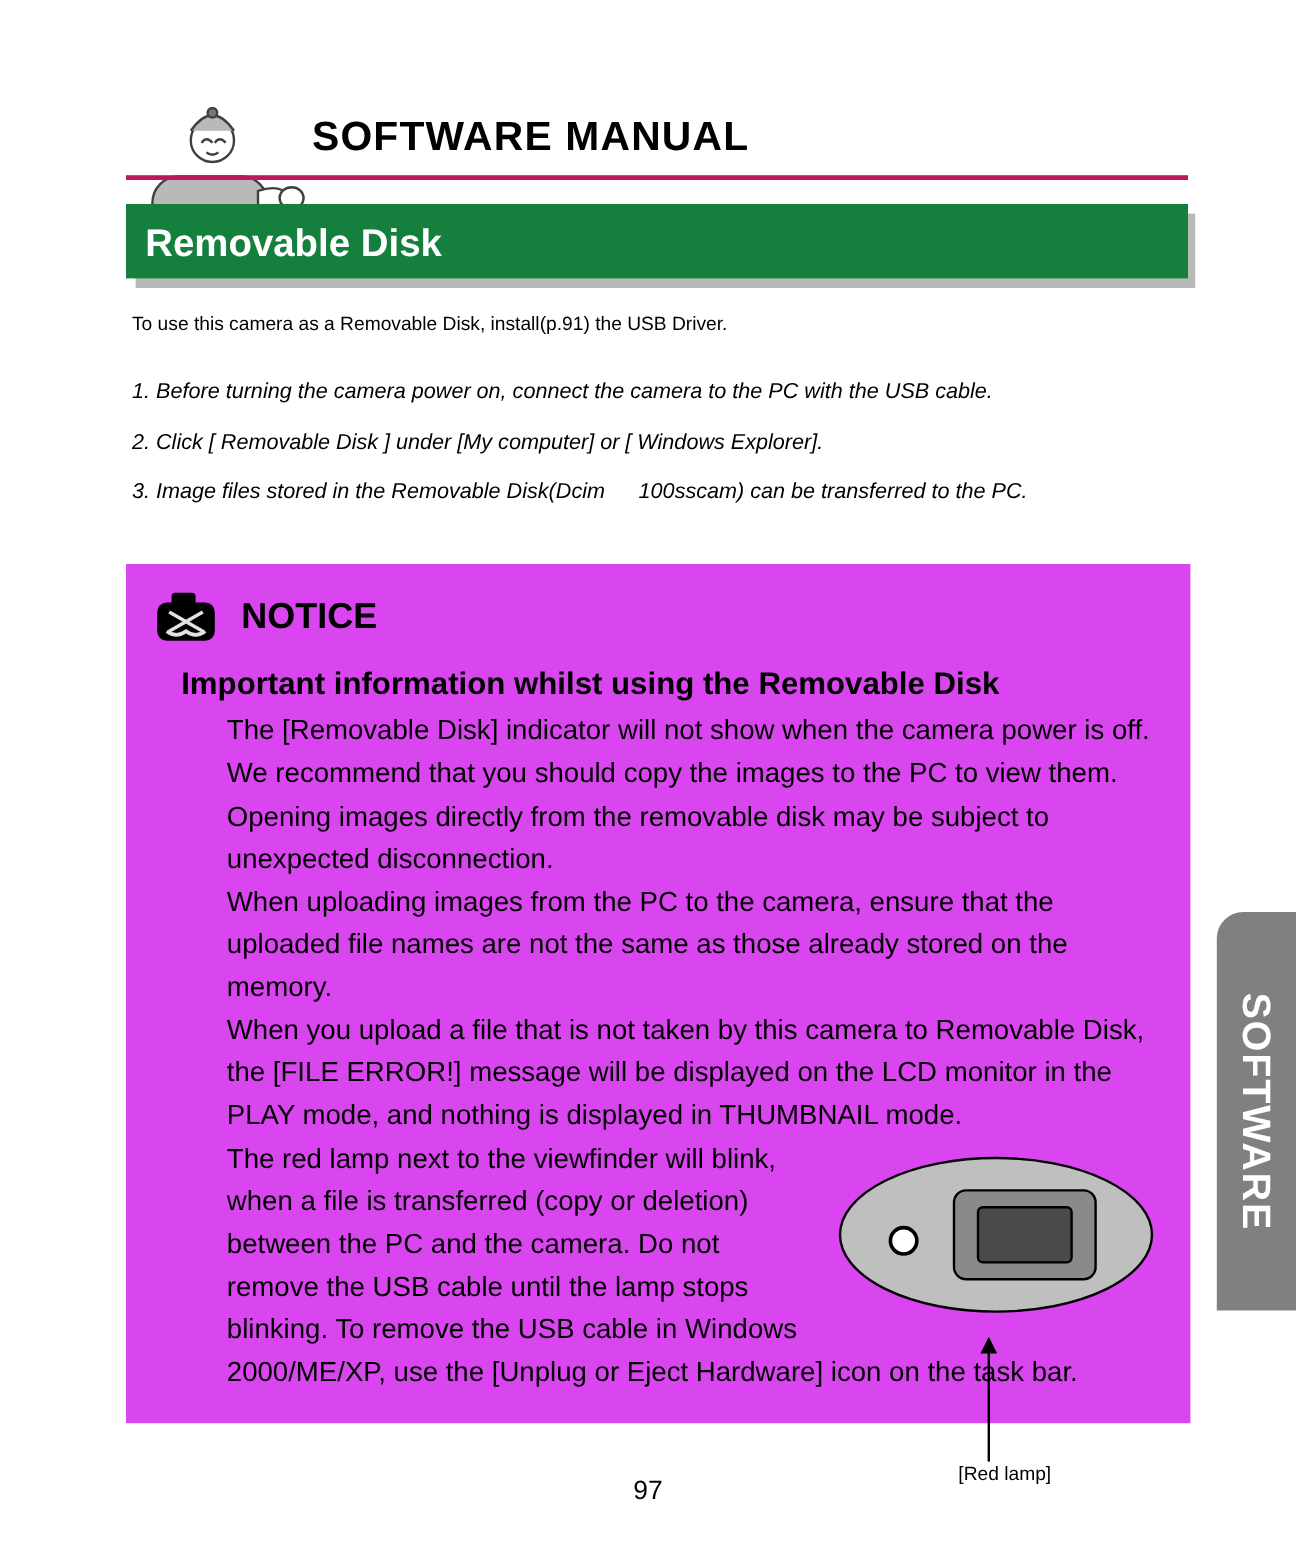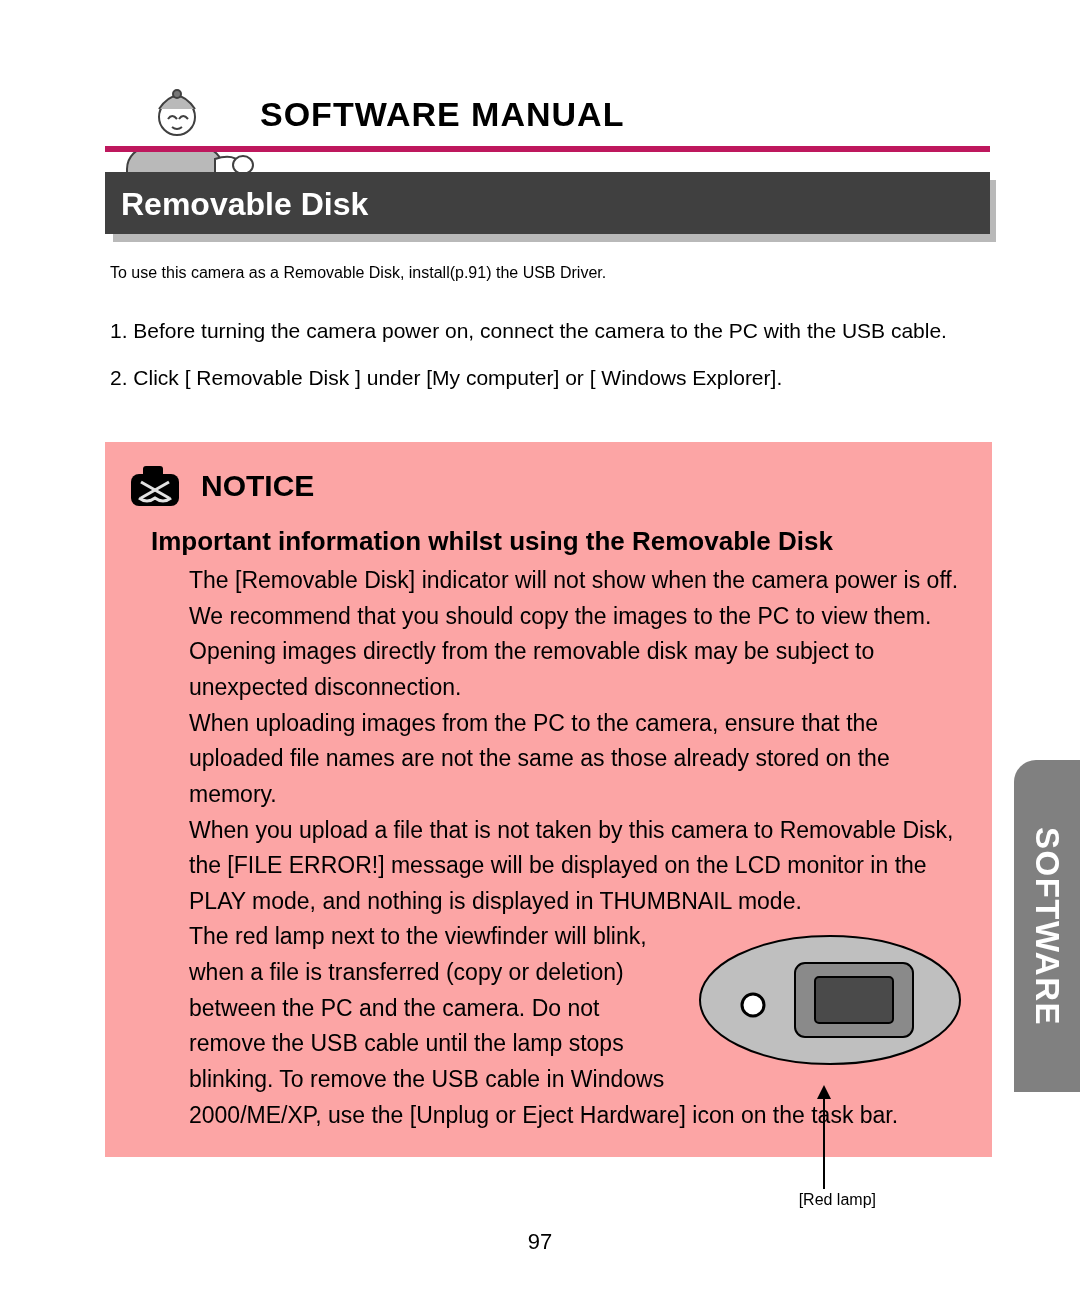--- a/index.html
+++ b/index.html
@@ -31,21 +31,21 @@
     left: 10px;
     width: 145px;
     height: 150px;
   }
   .mascot svg { width: 100%; height: 100%; }
 
   .title-line {
     position: relative;
     margin-top: 65px;
     padding-left: 155px;
-    border-bottom: 6px solid #be185d;
+    border-bottom: 4px solid #be185d;
     padding-bottom: 12px;
   }
   .title {
     font-size: 34px;
     font-weight: 700;
     letter-spacing: 1px;
     color: #000;
   }
 
   
@@ -57,47 +57,48 @@
     position: absolute;
     left: 8px;
     right: -6px;
     top: 8px;
     height: 62px;
     background: #b9b9b9;
   }
   .section-bar {
     position: relative;
     height: 62px;
-    background: #404040;
+    background: #15803d;
     color: #fff;
     font-size: 32px;
     font-weight: 700;
     padding: 14px 16px 0 16px;
   }
 
   
   .body {
     margin: 28px 90px 0 110px;
   }
   .intro {
     font-size: 16px;
     line-height: 1.4;
     margin-bottom: 28px;
   }
   .steps {
-    font-size: 21px;
+    font-size: 18px;
     line-height: 1.85;
+    font-style: italic;
   }
   .step { margin-bottom: 8px; }
   .gap { display: inline-block; width: 28px; }
 
   
   .notice-box {
     margin: 44px 88px 0 105px;
-    background: #fca5a5;
+    background: #d946ef;
     padding: 22px 24px 24px 24px;
   }
   .notice-head {
     display: flex;
     align-items: center;
     gap: 20px;
     margin-bottom: 18px;
   }
   .notice-icon svg { width: 52px; height: 44px; display:block; }
   .notice-title {
@@ -219,20 +220,23 @@
     <div class="section-bar">
       <span>Removable Disk</span>
     </div>
   </div>
 
   <div class="body">
     <div class="intro">To use this camera as a Removable Disk, install(p.91) the USB Driver.</div>
     <div class="steps">
       <div class="step">1. Before turning the camera power on, connect the camera to the PC with the USB cable.</div>
       <div class="step">2. Click [ Removable Disk ] under [My computer] or [ Windows Explorer].</div>
+      <div class="step">
+        <span>3. Image files stored in the Removable Disk(Dcim</span><span class="gap"></span><span>100sscam) can be transferred to the PC.</span>
+      </div>
     </div>
   </div>
 
   <div class="notice-box">
     <div class="notice-head">
       <span class="notice-icon">
         <svg viewBox="0 0 52 44">
           <rect x="2" y="10" width="48" height="32" rx="8" fill="#000"></rect>
           <rect x="14" y="2" width="20" height="12" rx="3" fill="#000"></rect>
           <line x1="12" y1="18" x2="40" y2="34" stroke="#e2e2e2" stroke-width="3"></line>

